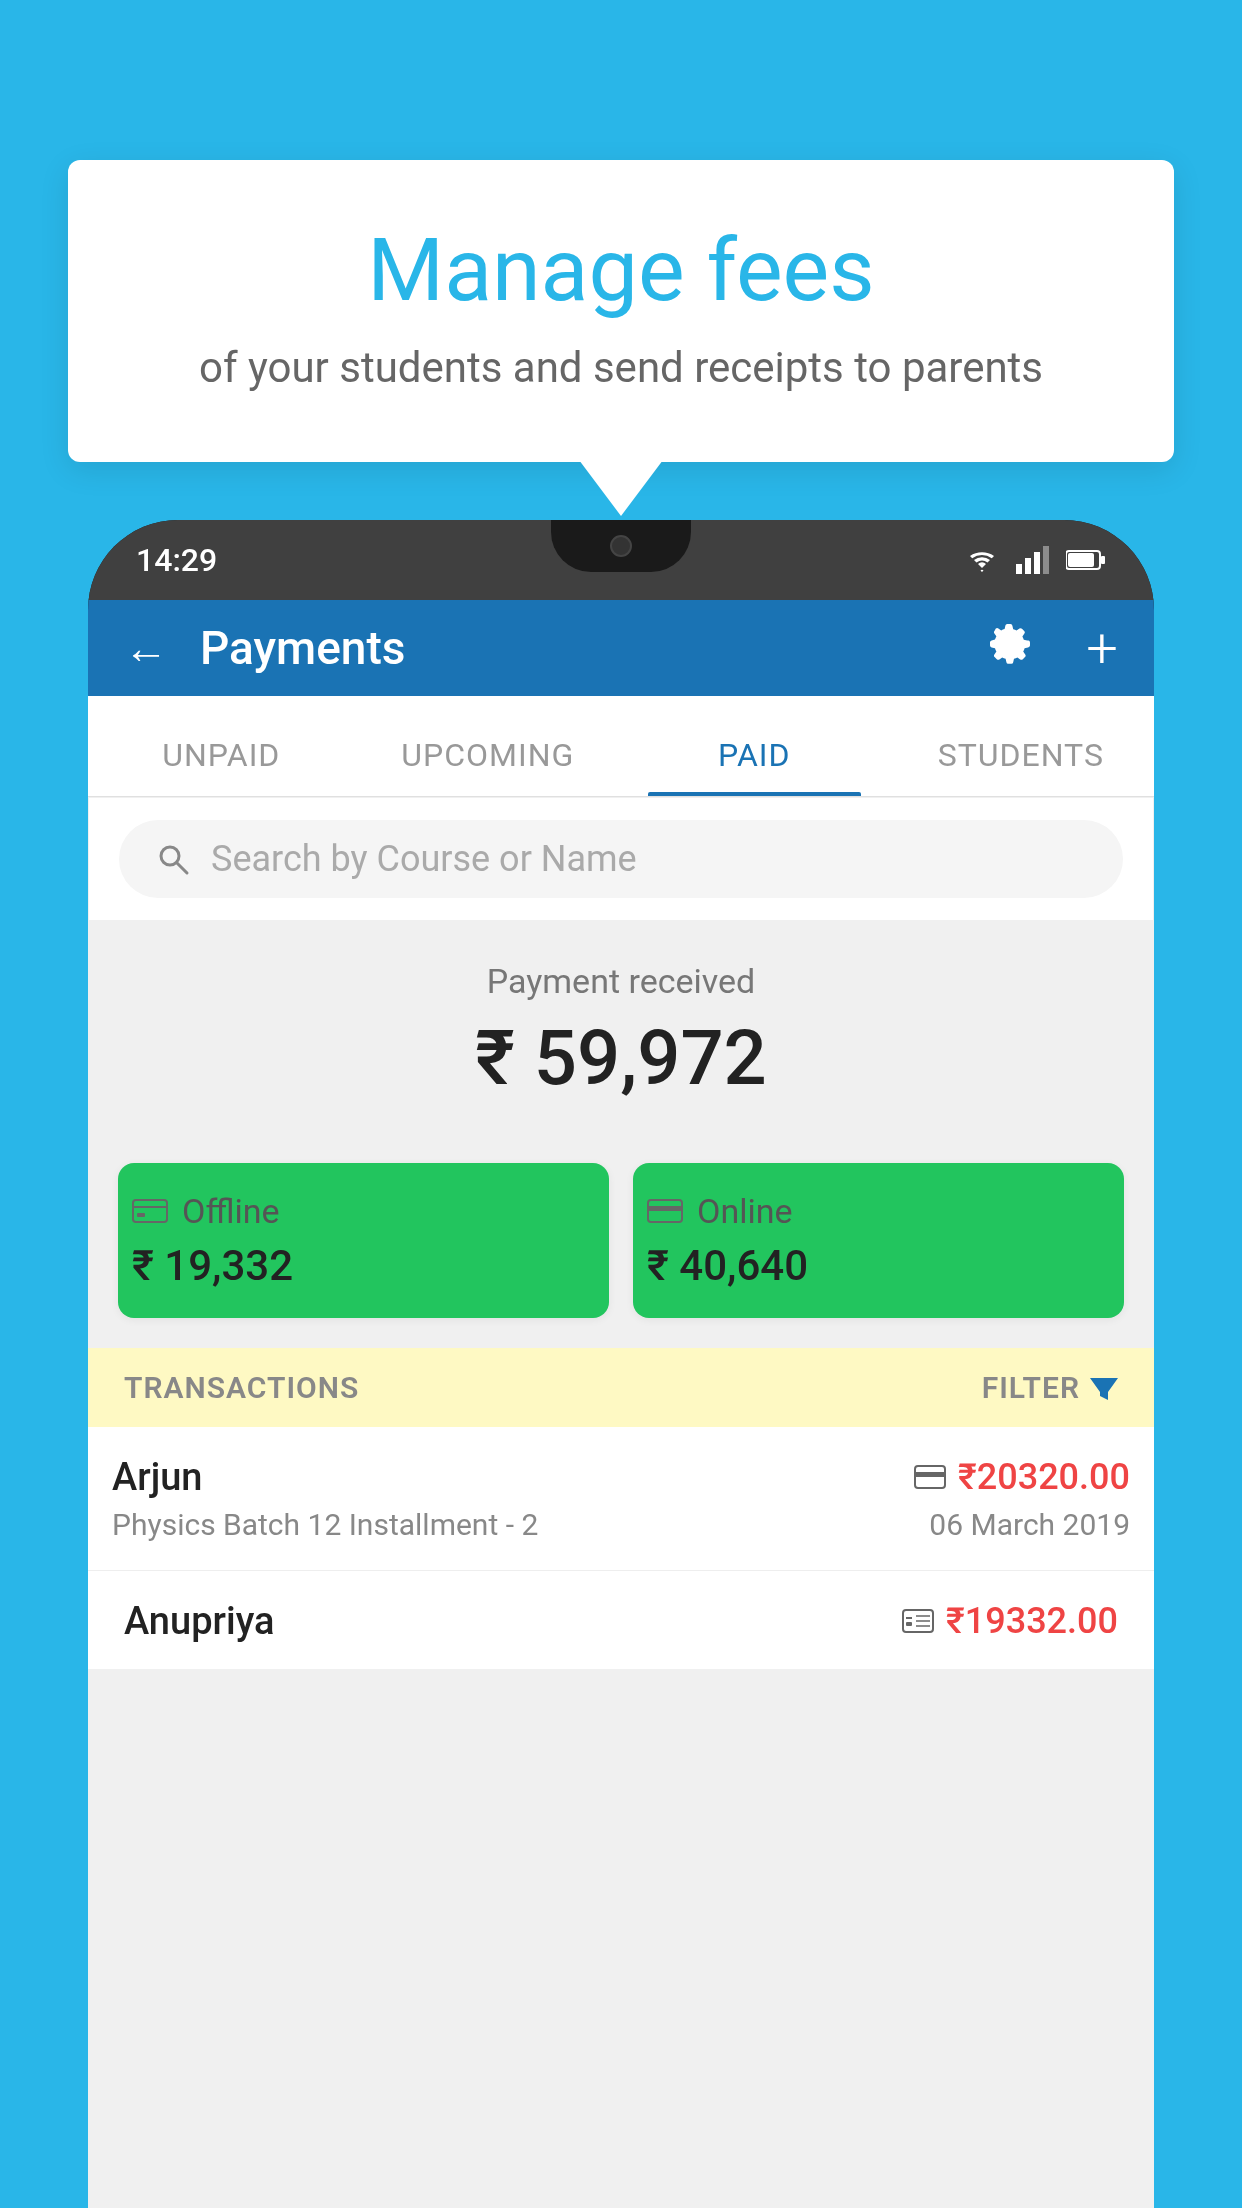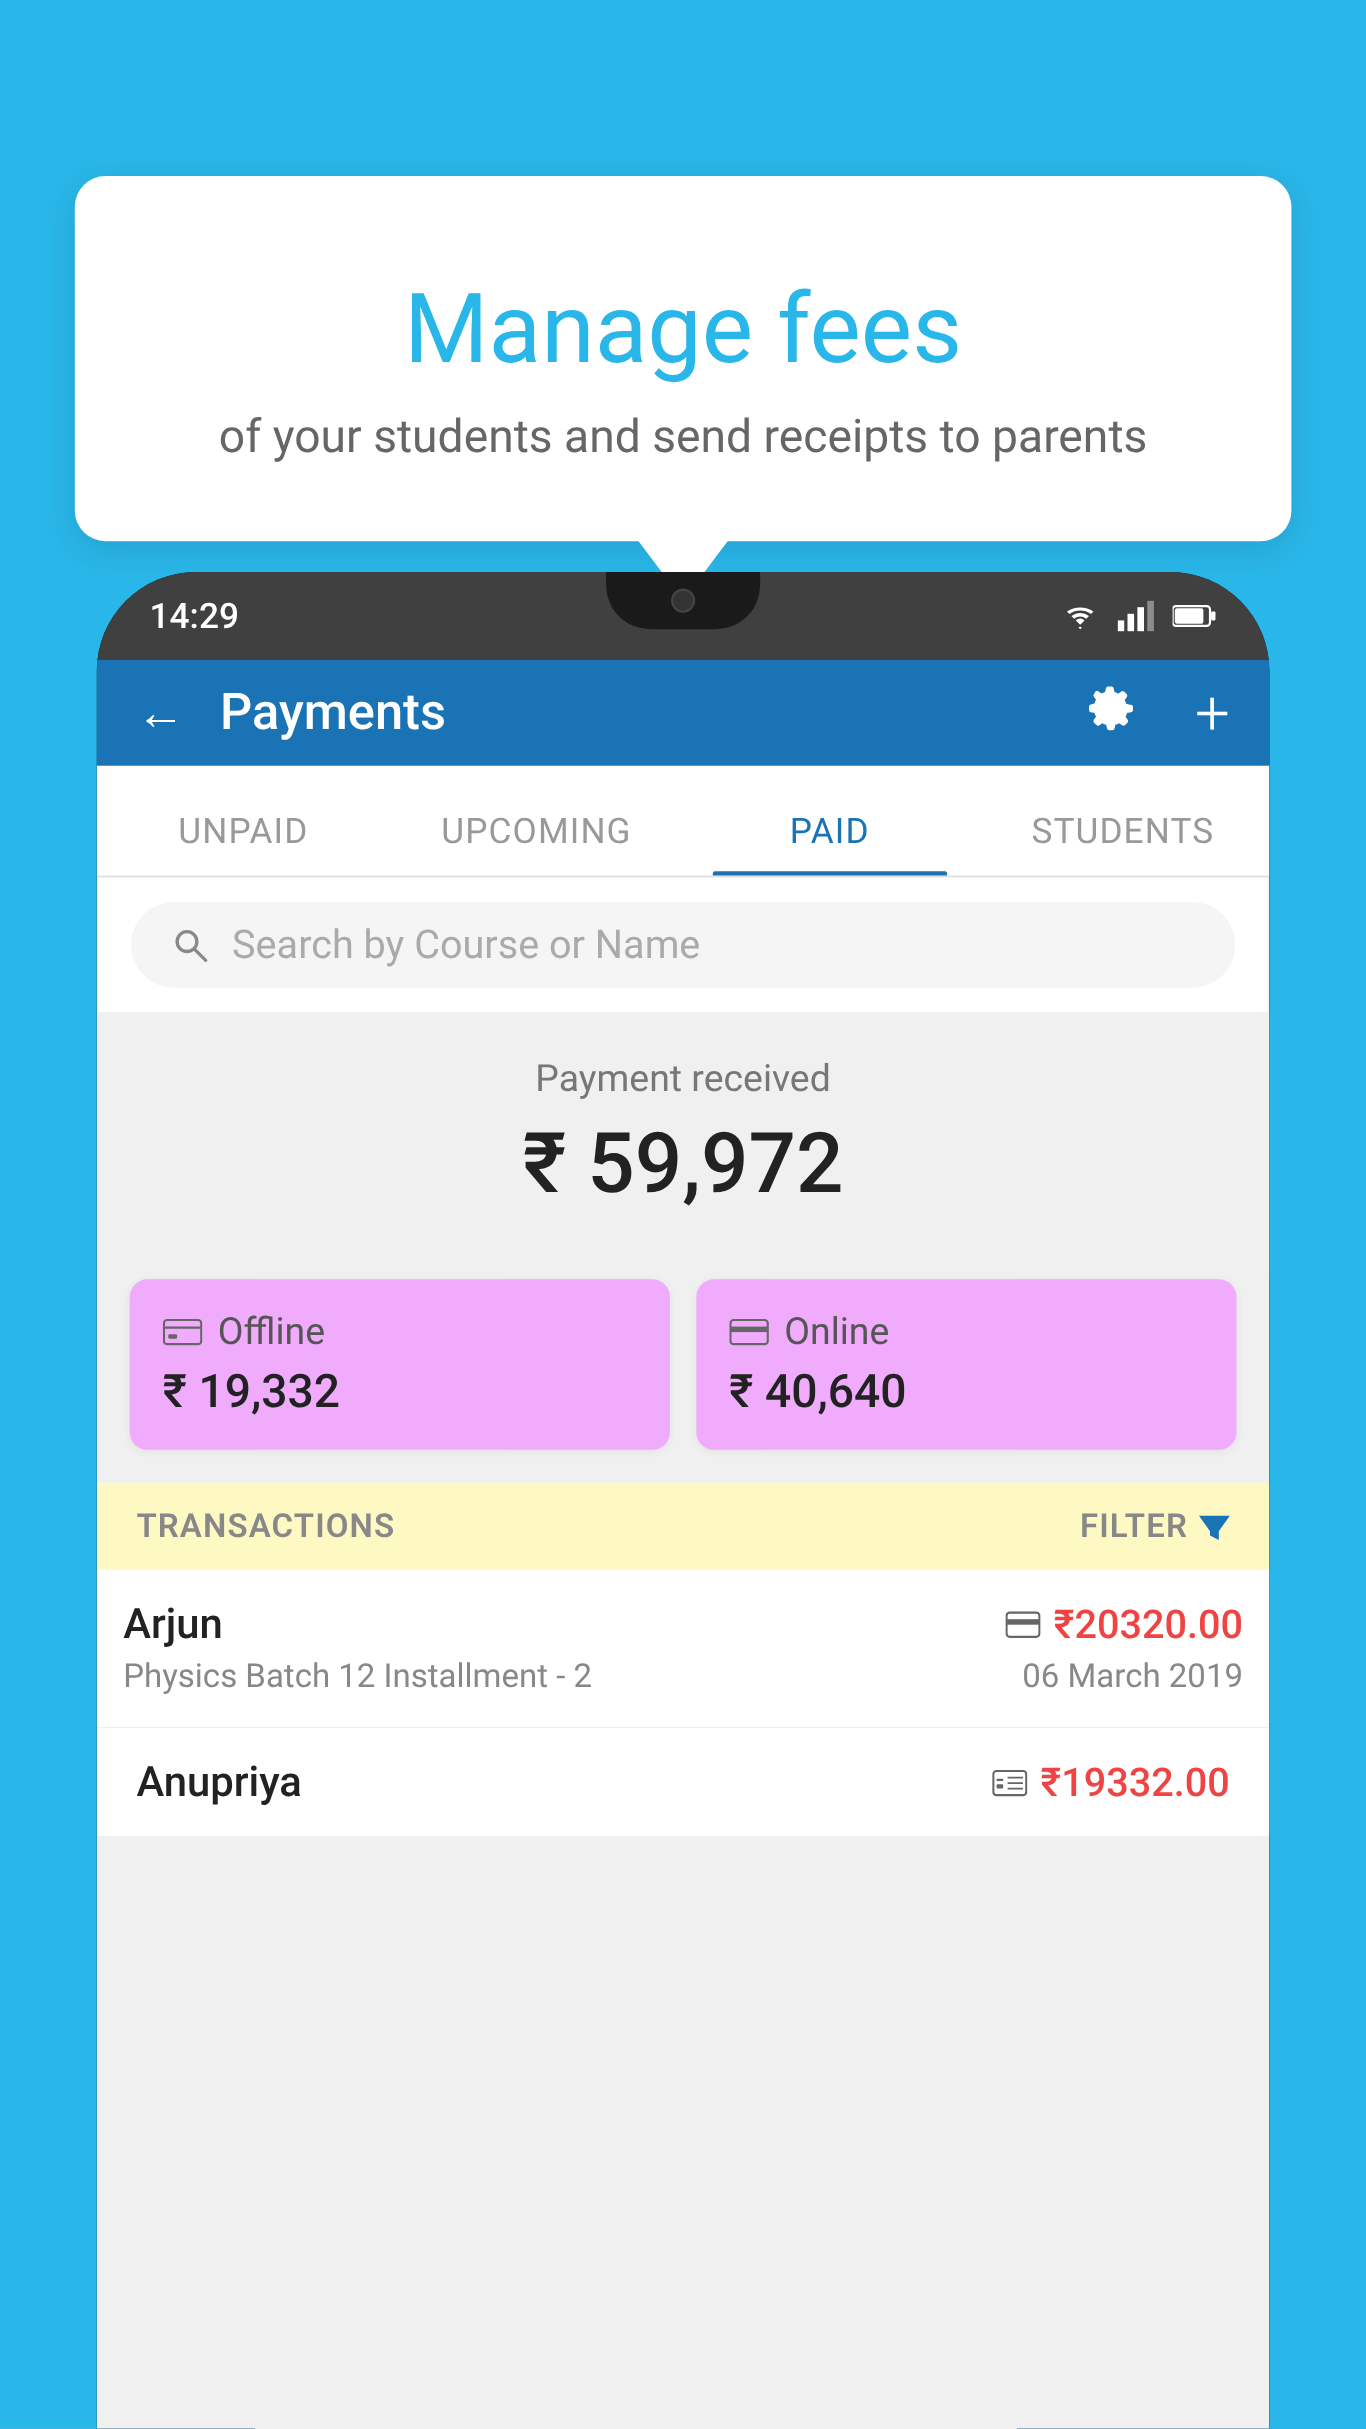--- a/index.html
+++ b/index.html
@@ -13,22 +13,22 @@
       position: relative;
     }
 
     
     .bubble-card {
       position: absolute;
       top: 160px;
       left: 68px;
       right: 68px;
       background: white;
-      border-radius: 28px;
-      padding: 92px 80px 70px;
+      border-radius: 12px;
+      padding: 62px 80px 70px;
       text-align: center;
       box-shadow: 0 8px 30px rgba(0,0,0,0.1);
     }
 
     .bubble-card::after {
       content: '';
       position: absolute;
       bottom: -54px;
       left: 50%;
       transform: translateX(-50%);
@@ -230,23 +230,23 @@
 
     
     .payment-cards {
       display: flex;
       gap: 24px;
       margin: 0 30px 30px;
     }
 
     .payment-card {
       flex: 1;
-      background: #f0abfc;
+      background: #22c55e;
       border-radius: 16px;
-      padding: 28px 30px;
+      padding: 28px 14px;
       box-shadow: 0 2px 8px rgba(0,0,0,0.06);
     }
 
     .card-header {
       display: flex;
       align-items: center;
       gap: 14px;
       margin-bottom: 10px;
     }
 

